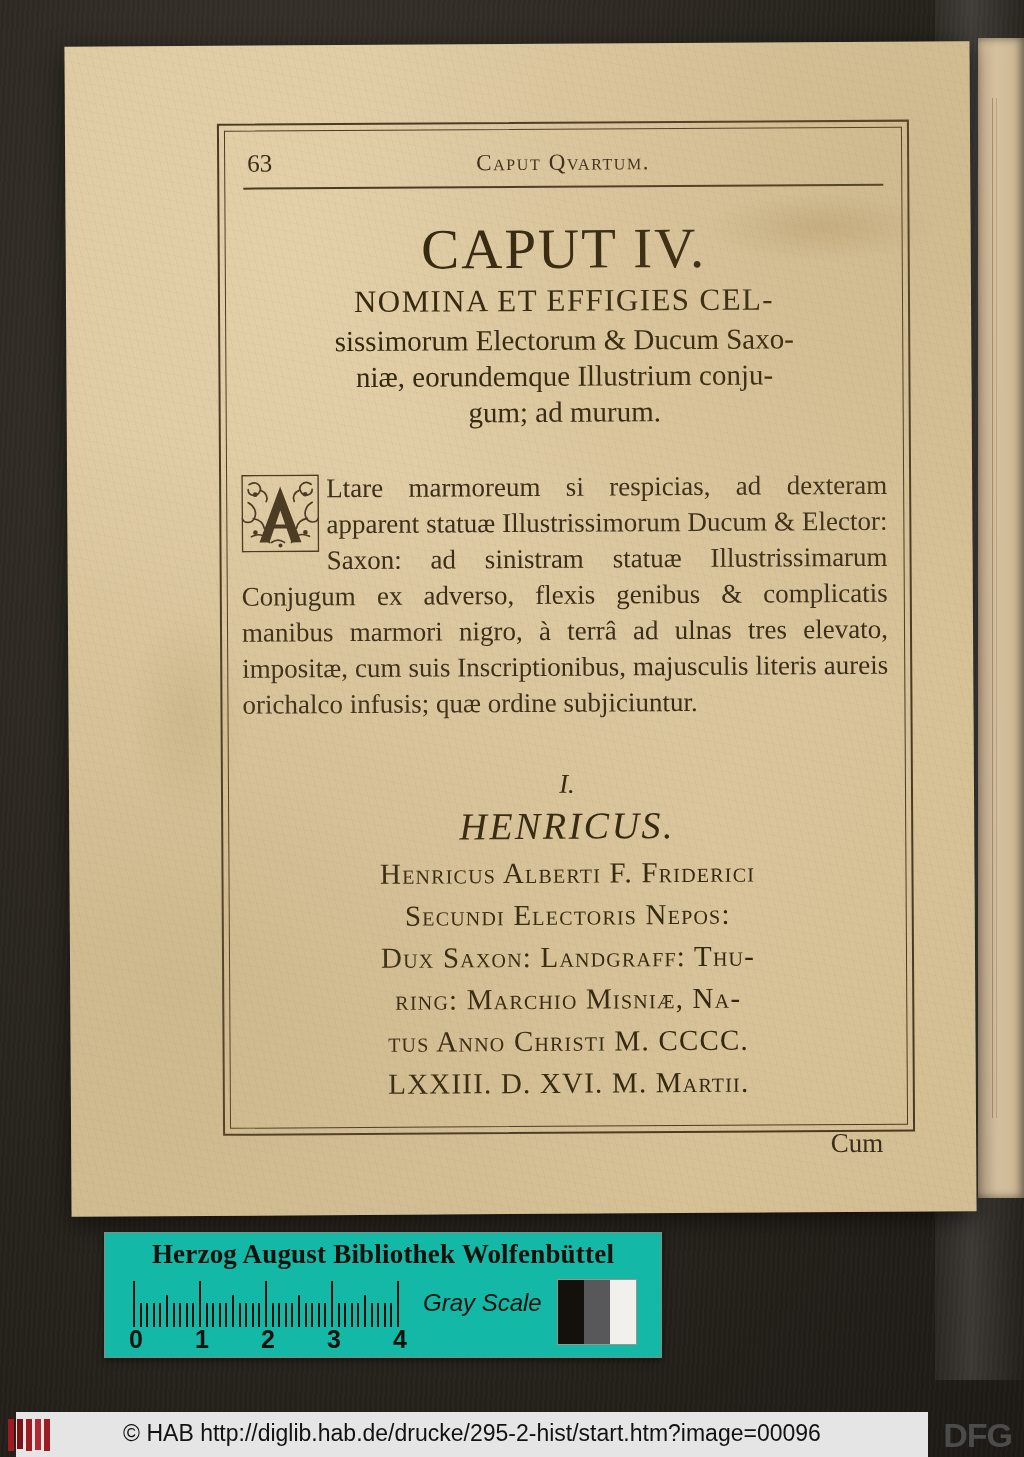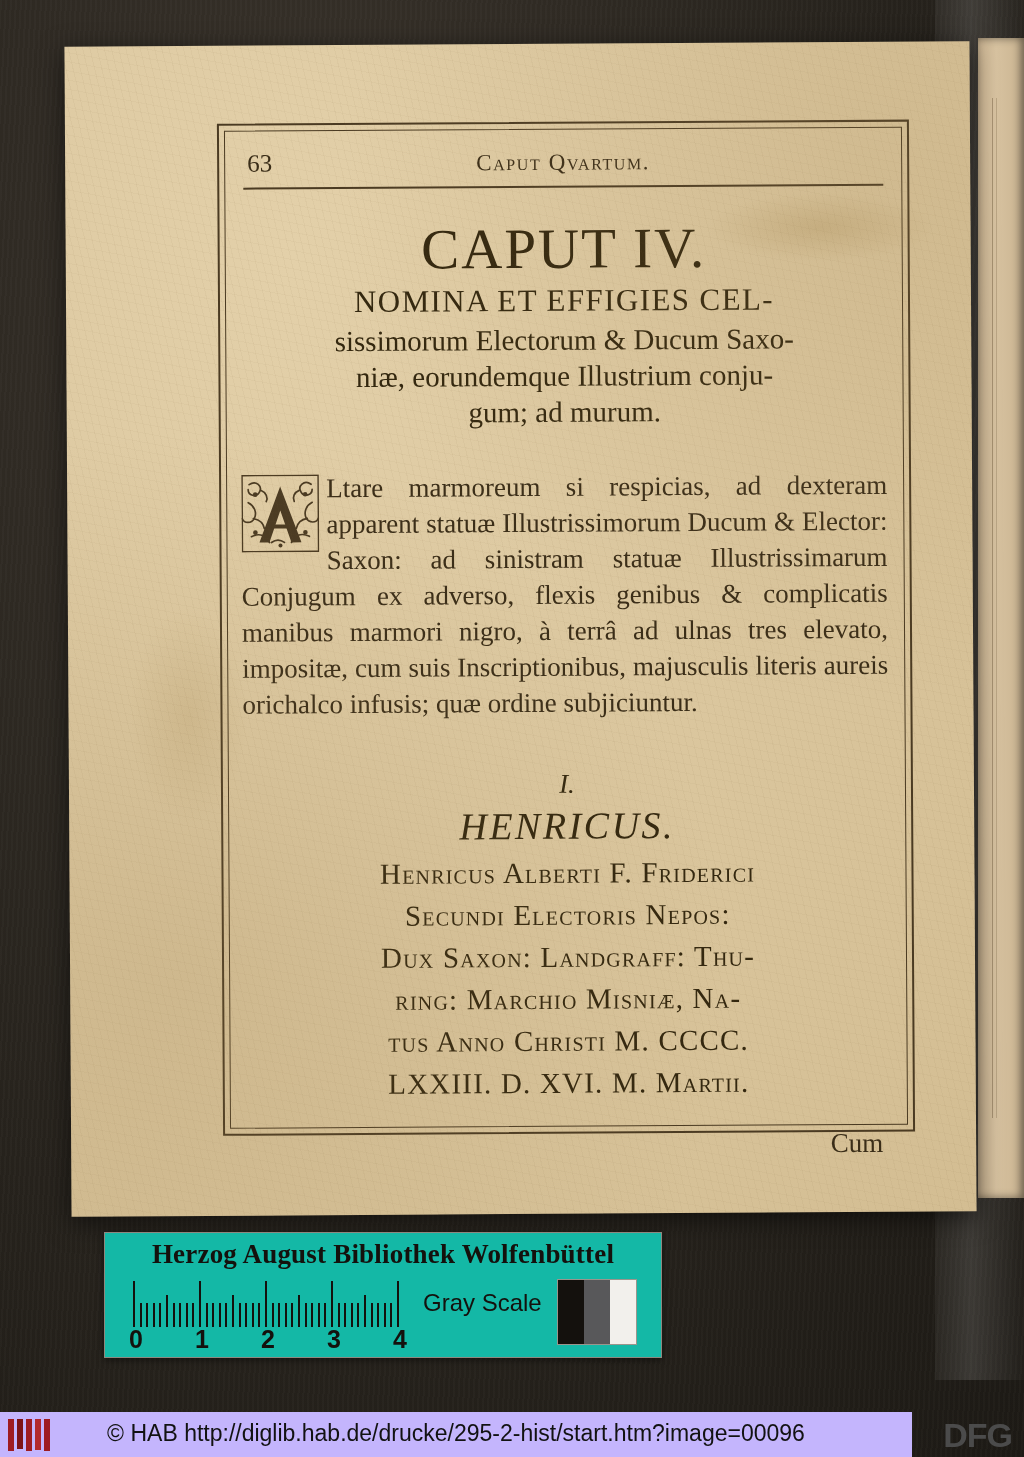--- a/index.html
+++ b/index.html
@@ -91,28 +91,28 @@
     background:#14b8a6;border:1px solid #8d887f;
     box-shadow:0 2px 7px rgba(0,0,0,.5);}
   .card .cardtitle{text-align:center;font-family:"Liberation Serif",serif;font-weight:bold;
      font-size:27px;color:#14110d;margin-top:6px;letter-spacing:.2px;}
   .ruler{position:absolute;left:28px;top:48px;width:270px;height:46px;}
   .ruler .tick{position:absolute;bottom:0;width:2px;background:#14110d;}
   .rulernums{position:absolute;left:22px;top:92px;width:284px;height:28px;}
   .rulernums span{position:absolute;font-family:"Liberation Sans",sans-serif;
      font-size:25px;font-weight:bold;color:#14110d;}
   .grayscale-label{position:absolute;left:318px;top:56px;
-     font-family:"Liberation Sans",sans-serif;font-size:24px;color:#14110d;}
+     font-family:"Liberation Sans",sans-serif;font-size:24px;color:#14110d;font-style:italic;}
   .patches{position:absolute;left:452px;top:46px;width:78px;height:64px;
      border:1px solid #9a958c;display:flex;}
   .patches div{flex:1;}
 
   
-  .footer{position:absolute;left:0;top:1412px;width:912px;height:45px;
-    background:#c4b5fd;}
+  .footer{position:absolute;left:16px;top:1412px;width:912px;height:45px;
+    background:#e5e5e5;}
   .footer .url{position:absolute;left:0;right:0;top:8px;text-align:center;
     font-family:"Liberation Sans",sans-serif;font-size:23px;color:#121212;}
   .colorbar{position:absolute;left:8px;top:1419px;width:62px;height:32px;display:flex;gap:3px;}
   .colorbar i{display:block;width:6px;height:32px;background:#9e1b22;}
   .colorbar i:nth-child(2){background:#7d1216;height:30px;}
   .colorbar i:nth-child(4){background:#b3282e;height:31px;}
   .dfg{position:absolute;right:12px;top:1416px;
     font-family:"Liberation Sans",sans-serif;font-weight:bold;font-size:34px;
     letter-spacing:-1px;color:#4b4b4b;}
 </style>

